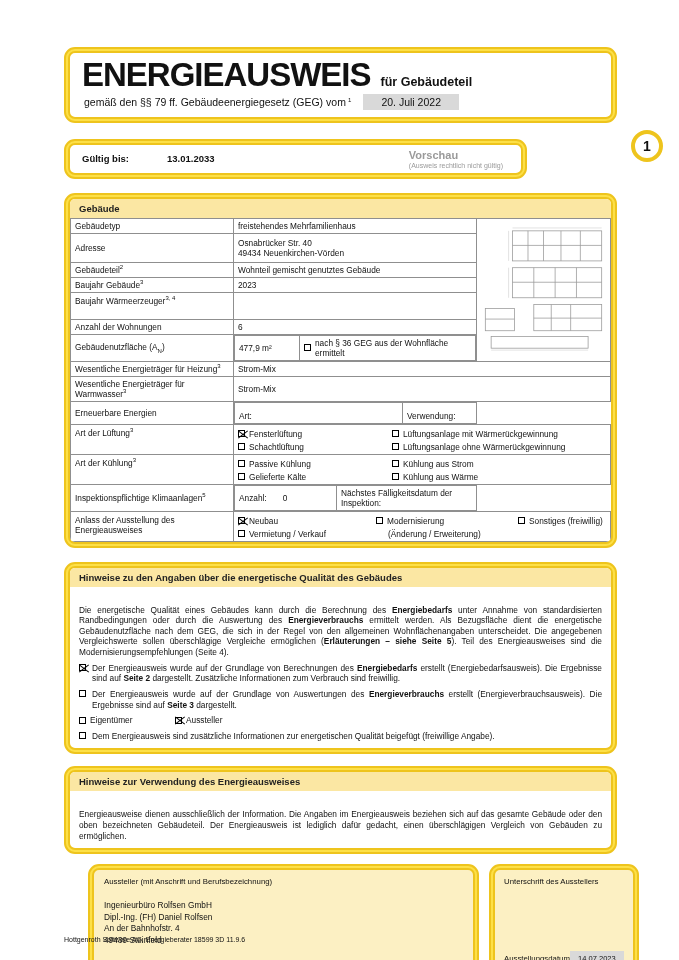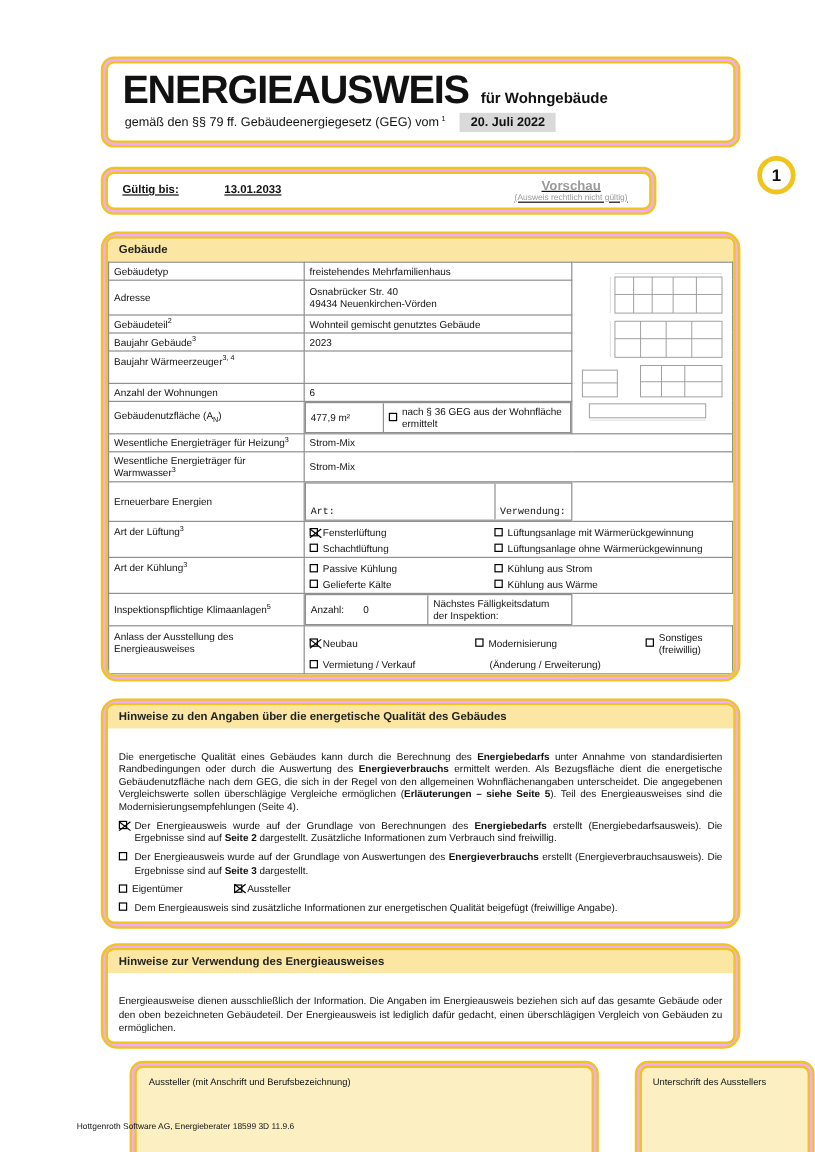--- a/index.html
+++ b/index.html
@@ -11,60 +11,60 @@
     --ink:#111;
     --muted:#9a9a9a;
   }
   *{box-sizing:border-box;margin:0;padding:0;}
   html,body{background:#fff;}
   body{width:679px;height:960px;position:relative;overflow:hidden;
        font-family:"Liberation Sans",sans-serif;color:var(--ink);}
   .page{position:absolute;inset:0;padding:47px 62px 0 64px;}
 
   
-  .dbox{border:2.5px solid var(--gold);border-radius:11px;padding:2px;background:#f0abfc;margin-left:20px;}
+  .dbox{border:2.5px solid var(--gold);border-radius:11px;padding:2px;background:#fde047;}
   .dbox>.inner{border:2.5px solid var(--gold);border-radius:7px;overflow:hidden;background:#fff;}
 
   
   .header-inner{padding:5px 12px 7px;}
   .title-row{display:flex;align-items:baseline;}
   .big-title{font-size:33px;font-weight:bold;letter-spacing:-1px;line-height:1.05;}
   .title-sub{font-size:12.5px;font-weight:bold;margin-left:10px;}
   .law-row{font-size:10.5px;display:flex;align-items:center;margin-top:1px;padding-left:2px;}
   sup.fn{font-size:6px;vertical-align:super;line-height:0;}
   .law-row sup.fn{margin:0 4px 4px 2px;}
   .gray-box{background:var(--graybox);}
-  .law-date{font-weight:bold;width:80px;text-align:center;padding:2px 0;margin-left:8px;}
+  .law-date{font-weight:normal;width:96px;text-align:center;padding:2px 0;margin-left:8px;}
 
   
   .validity-row{margin-top:16px;display:flex;}
-  .validity-box{width:463px;text-decoration:underline;}
+  .validity-box{width:463px;}
   .validity-inner{display:flex;align-items:center;padding:4px 12px;min-height:27px;}
   .v-label,.v-date{font-weight:bold;font-size:9.5px;}
   .v-date{margin-left:38px;}
-  .preview{margin-left:auto;text-align:center;color:var(--muted);margin-right:6px;}
+  .preview{margin-left:auto;text-align:left;color:var(--muted);margin-right:6px;}
   .preview-title{font-weight:bold;font-size:11px;}
   .preview-sub{font-size:7px;margin-top:1px;}
   .page-circle{position:absolute;top:130px;right:16px;width:32px;height:32px;border:4px solid var(--gold);
                border-radius:50%;display:flex;align-items:center;justify-content:center;
                font-weight:bold;font-size:14px;background:#fff;}
 
   
-  .section-box{margin-top:14px;border-radius:14px;}
+  .section-box{margin-top:14px;}
   .section-title{background:var(--strip);font-weight:bold;font-size:9.5px;padding:4px 9px;color:#222;}
 
   
   .btable{border-collapse:collapse;width:100%;table-layout:fixed;}
   .btable td{border:1px solid var(--line);font-size:8.3px;padding:2px 4px;vertical-align:middle;
              overflow:hidden;}
   .btable td.top{vertical-align:top;padding-top:3px;}
   .lbl{background:#fff;}
   .val-split{display:flex;align-items:stretch;padding:0 !important;height:100%;}
   .val-split>*{padding:2px 4px;display:flex;align-items:center;}
-  .val-split>.tp{align-items:flex-start;padding-top:19px;font-family:Liberation Mono, monospace;}
+  .val-split>.tp{align-items:flex-start;padding-top:8px;}
   .vdiv{border-left:1px solid var(--line);}
   .flex1{flex:1;}
   .cbline{display:flex;align-items:center;gap:4px;}
   .optgrid{display:grid;row-gap:3px;padding-top:1px;}
   .grid-lueft{grid-template-columns:154px 1fr;}
   .grid-anlass{grid-template-columns:138px 142px 1fr;row-gap:3px;}
   .sub-opt{padding-left:12px;}
   .plan-cell{padding:2px !important;vertical-align:top;}
   .plan-cell svg{display:block;width:100%;height:128px;}
 
@@ -103,21 +103,21 @@
 <div class="page">
 
   <div class="page-circle">
     <span>1</span>
   </div>
 
   <div class="dbox">
     <div class="inner header-inner">
       <div class="title-row">
         <span class="big-title">ENERGIEAUSWEIS</span>
-        <span class="title-sub">für Wohngebäude</span>
+        <span class="title-sub">für Gebäudeteil</span>
       </div>
       <div class="law-row">
         <span>gemäß den §§ 79 ff. Gebäudeenergiegesetz (GEG) vom</span>
         <sup class="fn">1</sup>
         <span class="gray-box law-date">20. Juli 2022</span>
       </div>
     </div>
   </div>
 
   <div class="validity-row">
@@ -349,20 +349,26 @@
     <div class="inner">
       <div class="section-title">Hinweise zur Verwendung des Energieausweises</div>
       <div class="hint-body just">Energieausweise dienen ausschließlich der Information. Die Angaben im Energieausweis beziehen sich auf das gesamte Gebäude oder den oben bezeichneten Gebäudeteil. Der Energieausweis ist lediglich dafür gedacht, einen überschlägigen Vergleich von Gebäuden zu ermöglichen.</div>
     </div>
   </div>
 
   <div class="issuer-row">
     <div class="dbox issuer-left">
       <div class="inner issuer-left-inner">
         <div class="issuer-title">Aussteller (mit Anschrift und Berufsbezeichnung)</div>
+        <div class="issuer-lines">
+          <div>Ingenieurbüro Rolfsen GmbH</div>
+          <div>Dipl.-Ing. (FH) Daniel Rolfsen</div>
+          <div>An der Bahnhofstr. 4</div>
+          <div>49439 Steinfeld</div>
+        </div>
       </div>
     </div>
     <div class="dbox issuer-right">
       <div class="inner issuer-right-inner">
         <div class="issuer-title">Unterschrift des Ausstellers</div>
         <div class="date-row">
           <span>Ausstellungsdatum</span>
           <span class="gray-box date-box">14.07.2023</span>
         </div>
       </div>

